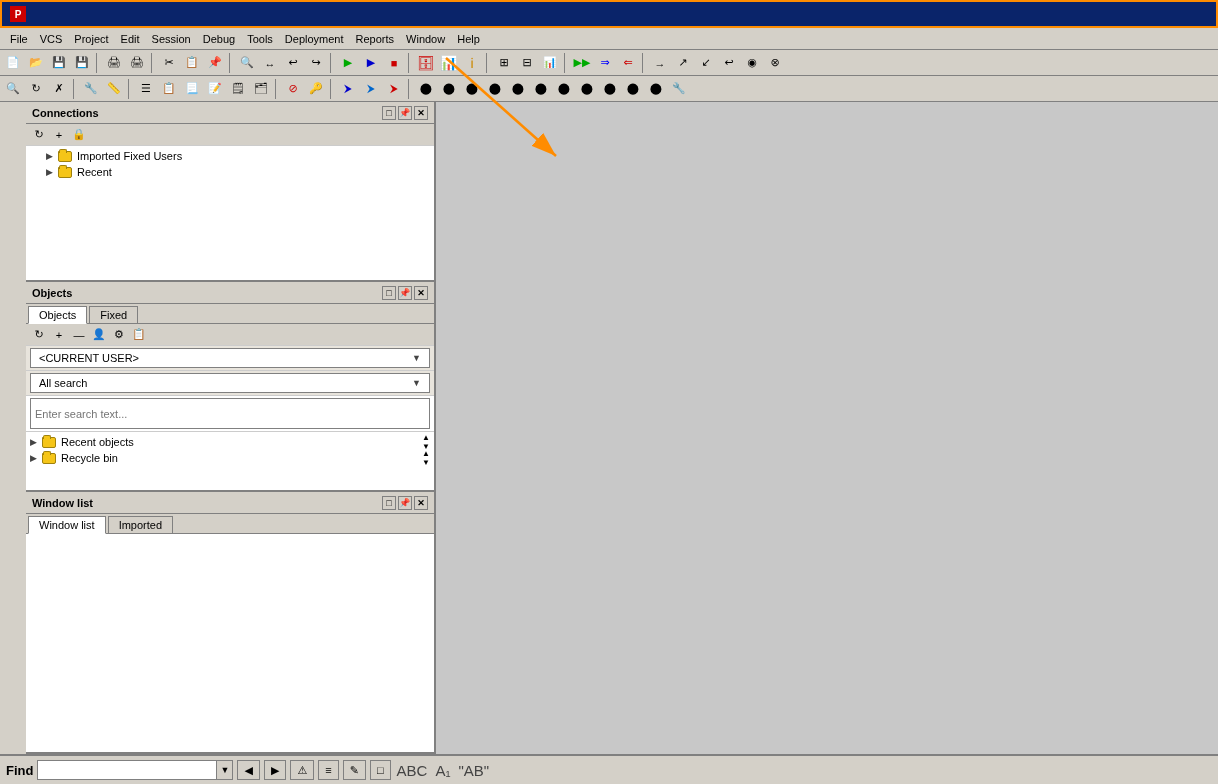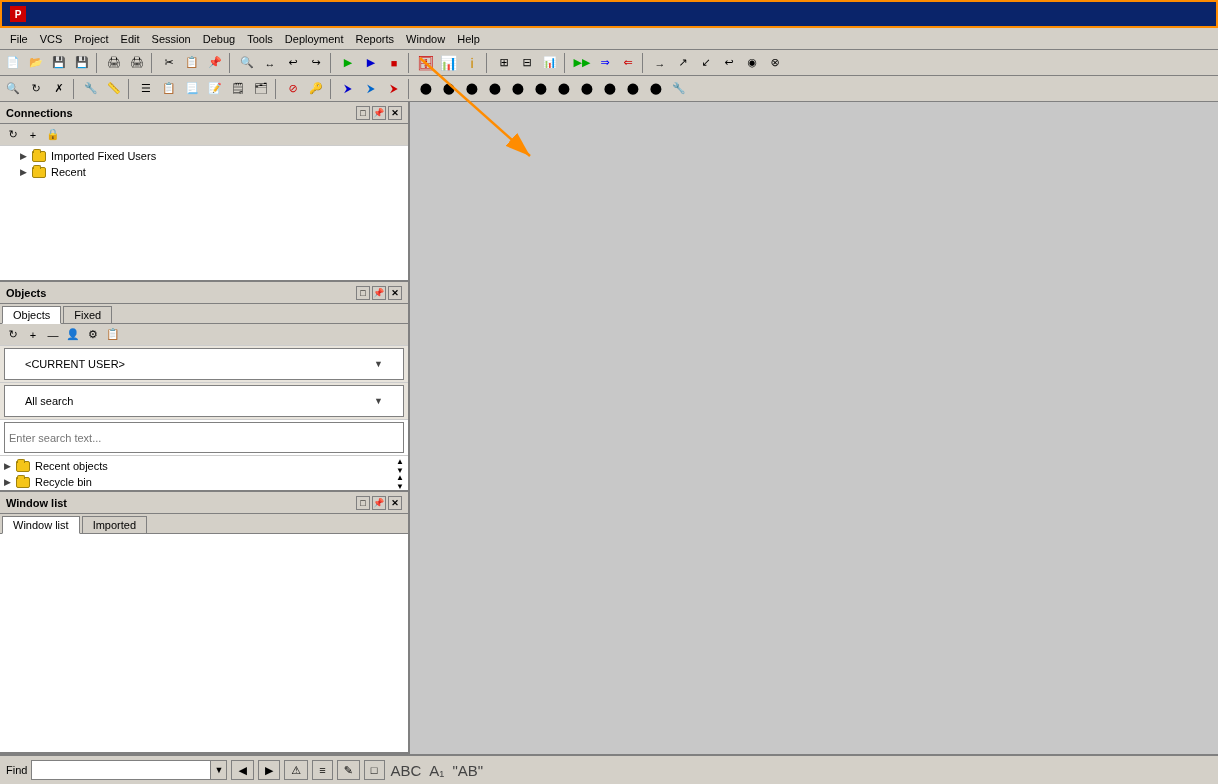--- a/index.html
+++ b/index.html
@@ -77,20 +77,21 @@
       width: 4px;
       height: 20px;
       border-left: 1px solid #808080;
       margin: 0 2px;
     }
 
     
     #main-layout {
       display: flex;
       height: calc(784px - 28px - 22px - 52px - 30px);
+      margin-left: 26px;
     }
 
     
     #left-panel {
       width: 410px;
       display: flex;
       flex-direction: column;
       border-right: 1px solid #808080;
     }
 
@@ -246,24 +247,24 @@
 
     .dropdown-row {
       display: flex;
       align-items: center;
       padding: 2px 4px;
       border-bottom: 1px solid #ccc;
       background: #e8e4dc;
     }
     .dropdown-select {
       flex: 1;
-      height: 32px;
+      height: 20px;
       background: white;
       border: 1px solid #808080;
-      padding: 0 20px;
+      padding: 0 8px;
       font-size: 11px;
       display: flex;
       align-items: center;
       justify-content: space-between;
       cursor: pointer;
     }
     .dropdown-arrow {
       font-size: 9px;
       color: #444;
     }
@@ -310,22 +311,22 @@
       right: 0;
       height: 30px;
       background: #d4d0c8;
       border-top: 2px solid #808080;
       display: flex;
       align-items: center;
       padding: 0 6px;
       gap: 4px;
     }
     .find-label {
-      font-weight: normal;
-      font-size: 11px;
+      font-weight: bold;
+      font-size: 13px;
     }
     .find-input-container {
       display: flex;
       align-items: center;
     }
     .find-input {
       width: 180px;
       height: 20px;
       border: 1px solid #808080;
       padding: 0 4px;

